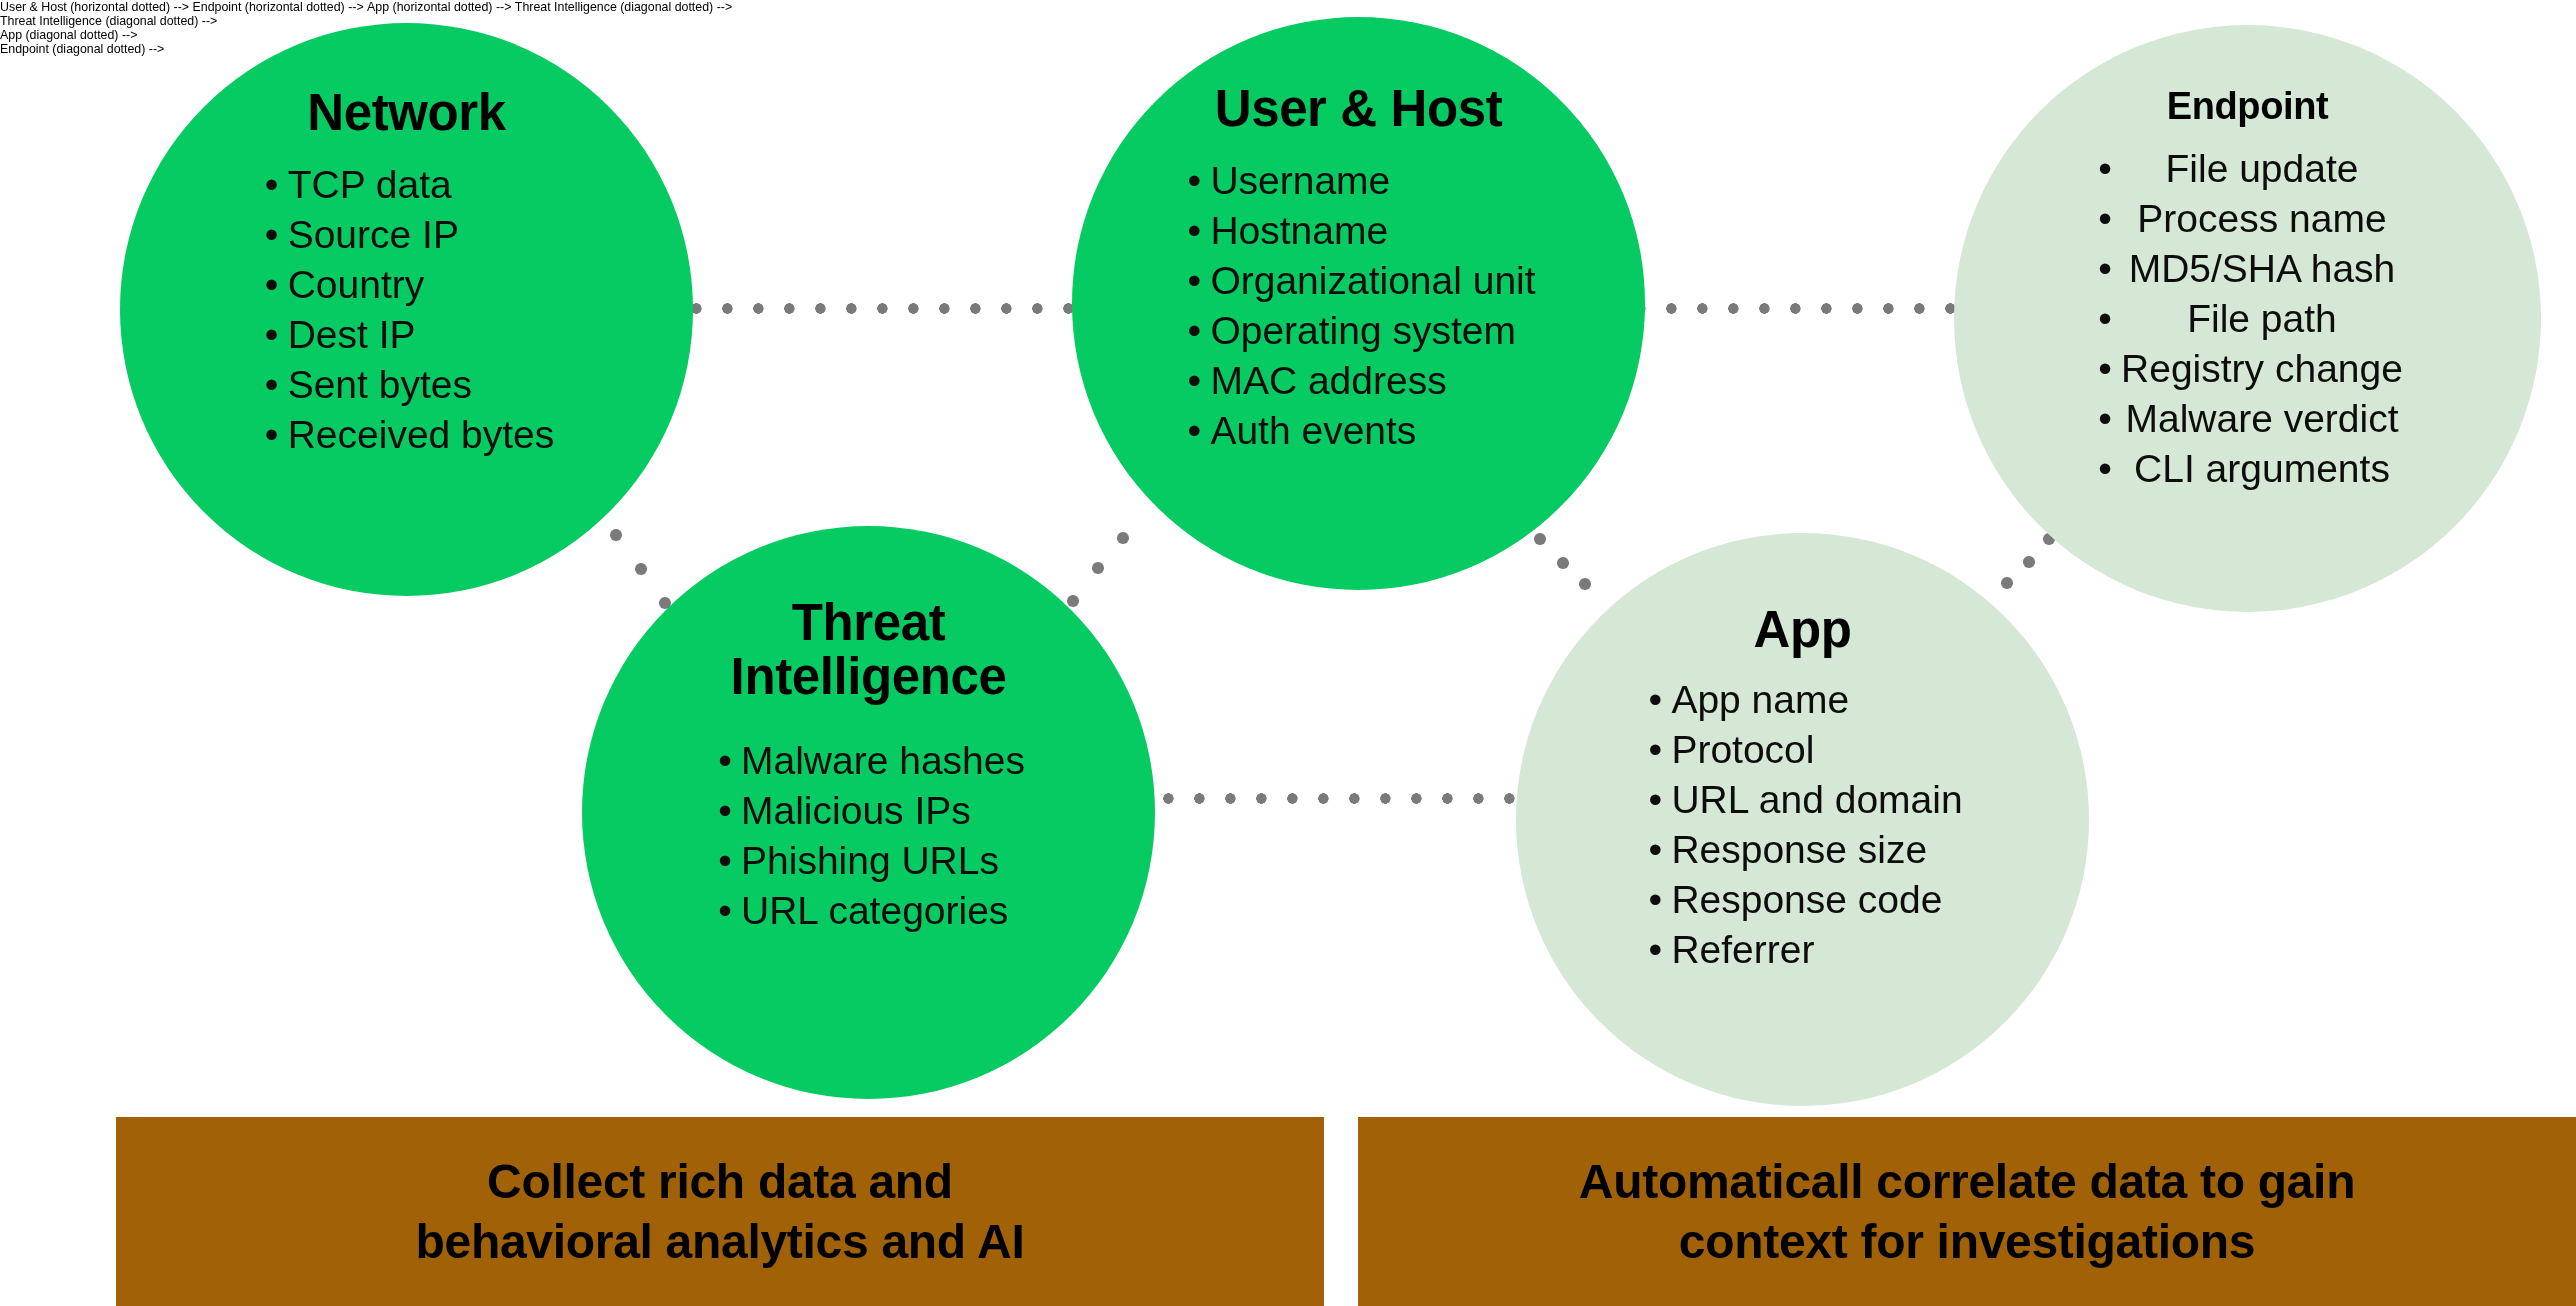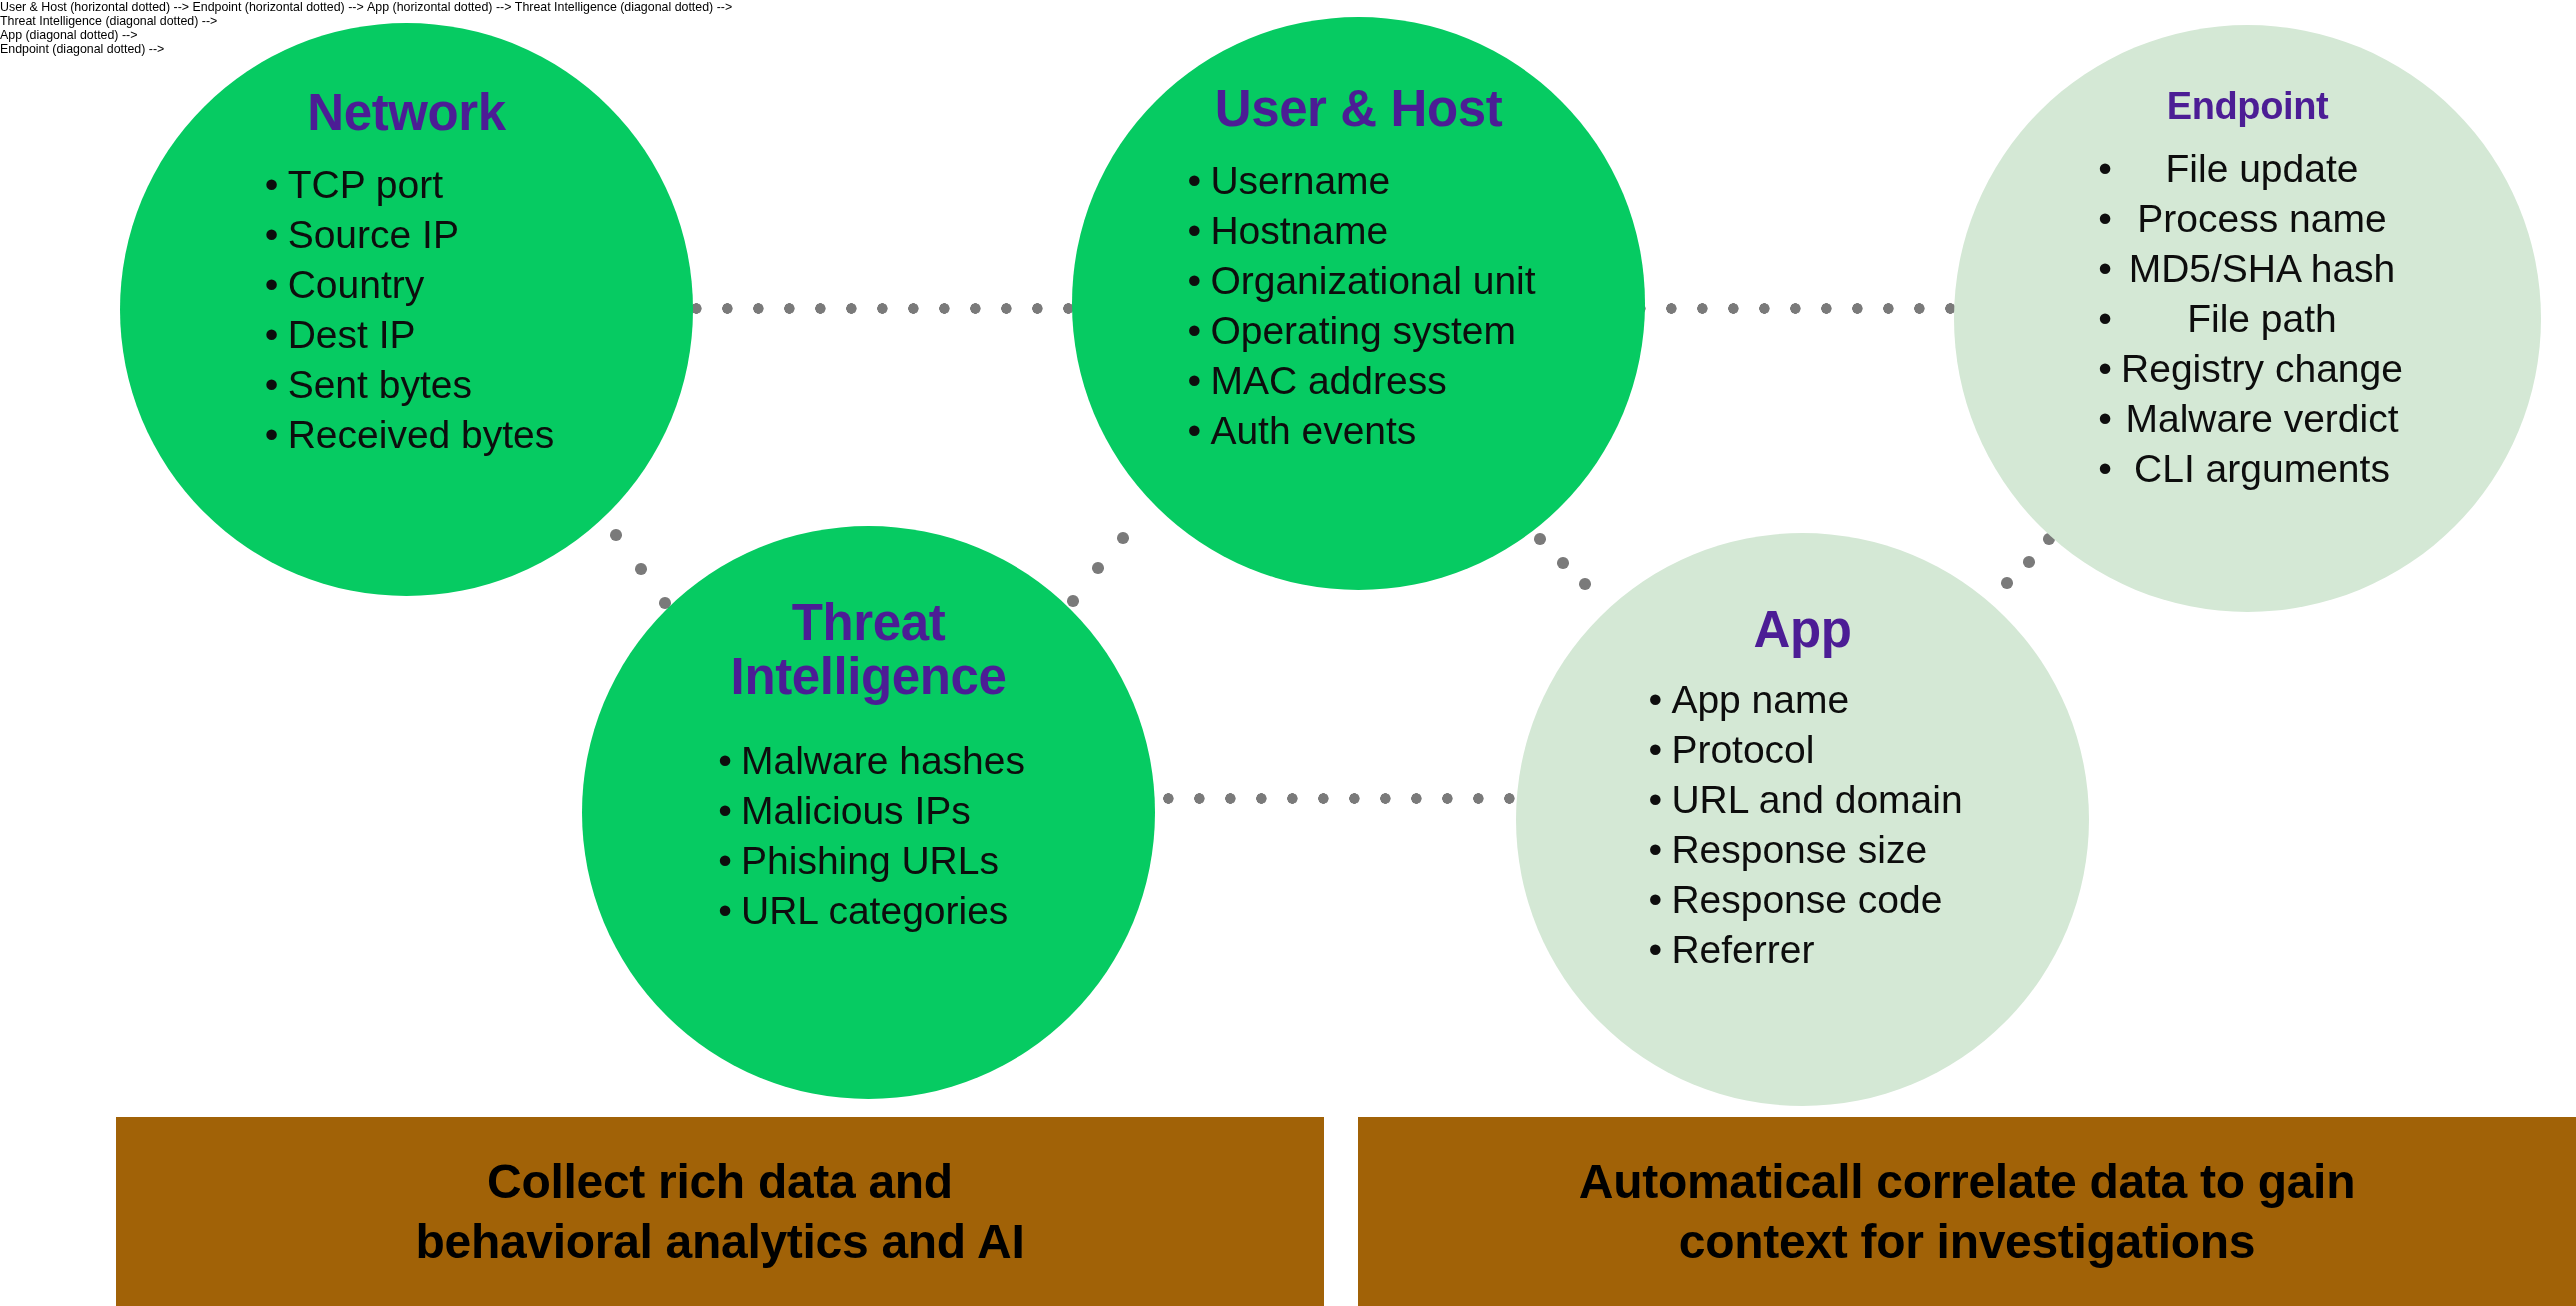--- a/index.html
+++ b/index.html
@@ -27,21 +27,21 @@
     display: flex;
     flex-direction: column;
     align-items: center;
     z-index: 3;
   }
   .bubble.dark  { background: #06CB62; }
   .bubble.light { background: #D4E8D5; }
 
   .bubble-title {
     font-weight: bold;
-    color: #4c1d95;
+    color: #000000;
     text-align: center;
     line-height: 1.05;
     letter-spacing: -0.4px;
     white-space: pre-line;
   }
 
   .bubble-list {
     list-style: none;
     margin: 0;
     padding: 0;
@@ -177,21 +177,21 @@
     <span class="dot" style="left:2023px; top:556px;"></span>
     <span class="dot" style="left:2001px; top:577px;"></span>
   </div>
 
   
 
   
   <div class="bubble dark" id="bubble-network">
     <div class="bubble-title">Network</div>
     <ul class="bubble-list">
-      <li>TCP port</li>
+      <li>TCP data</li>
       <li>Source IP</li>
       <li>Country</li>
       <li>Dest IP</li>
       <li>Sent bytes</li>
       <li>Received bytes</li>
     </ul>
   </div>
 
   
   <div class="bubble dark" id="bubble-userhost">

